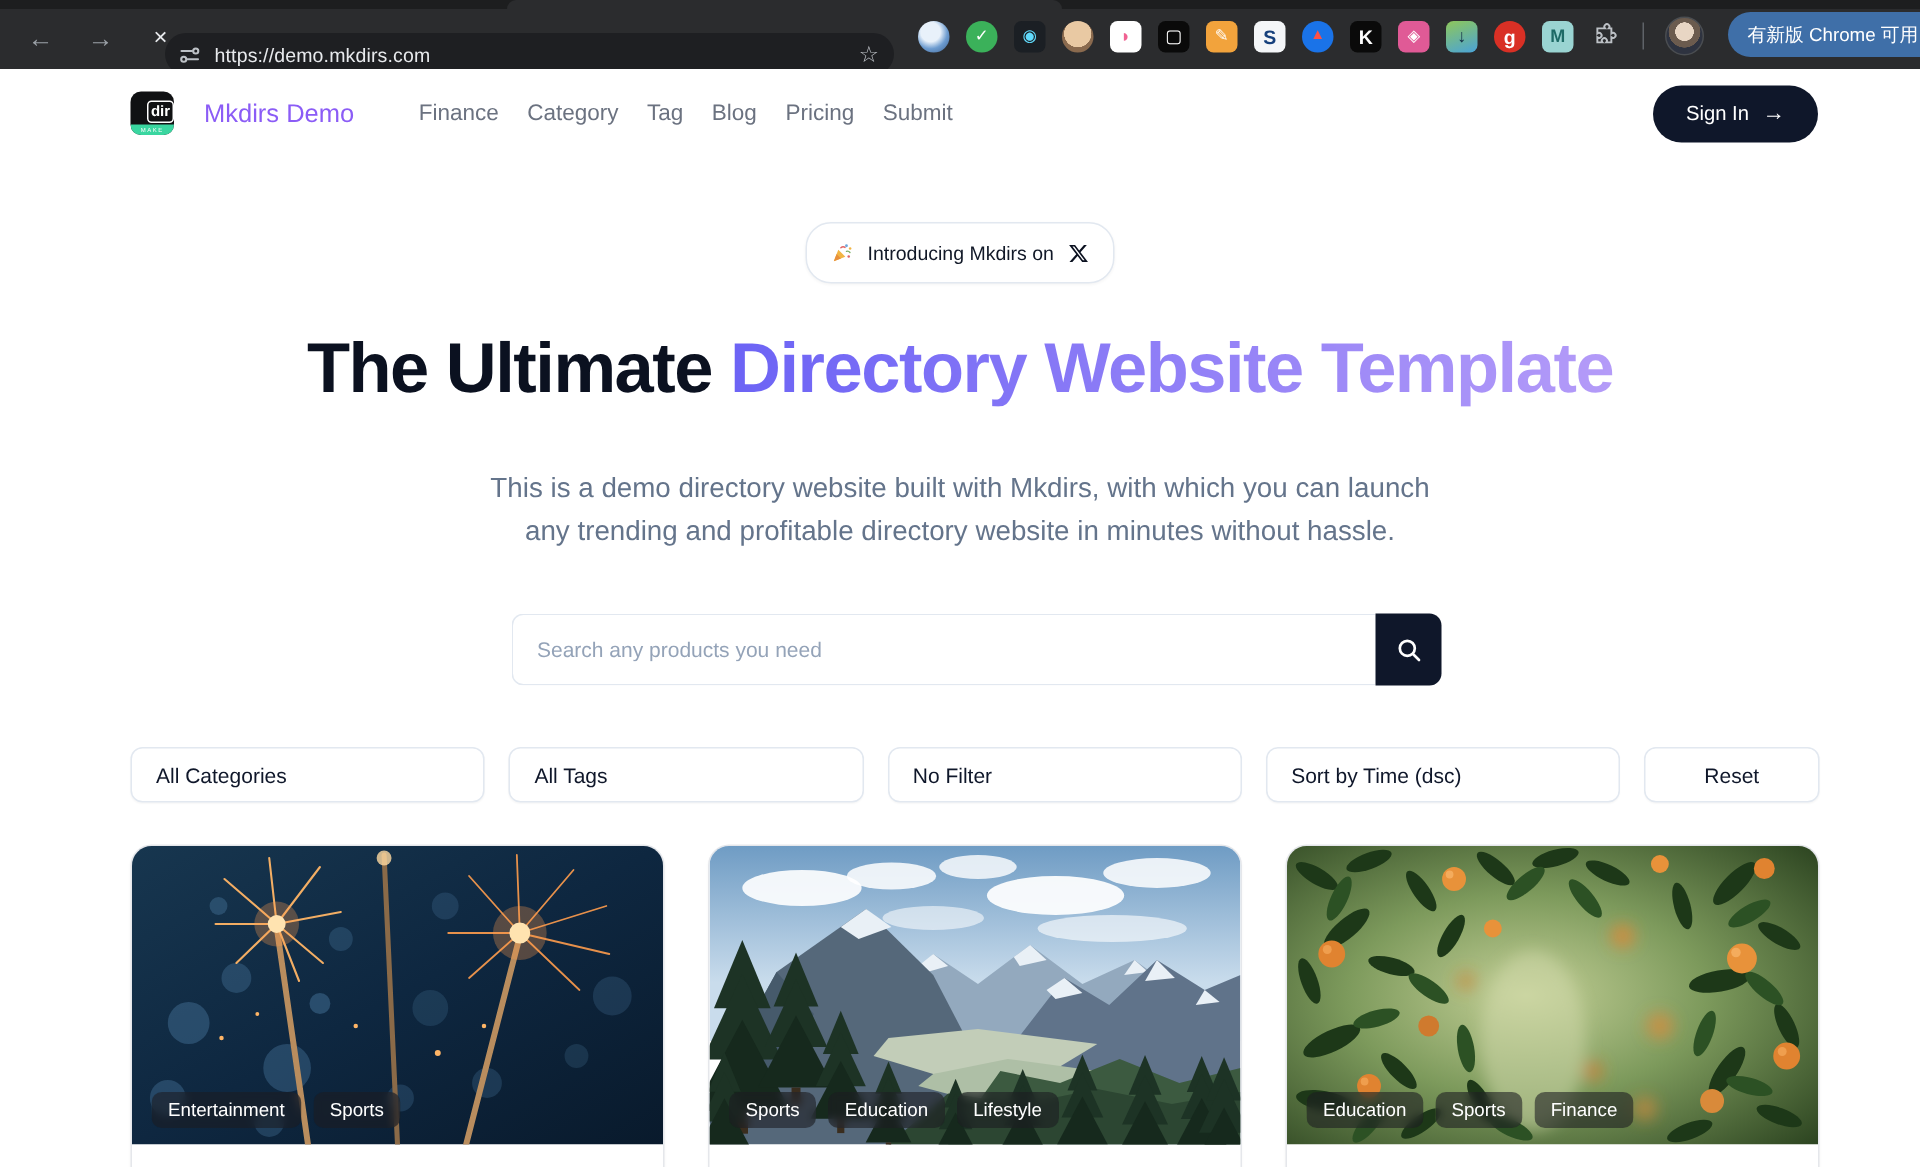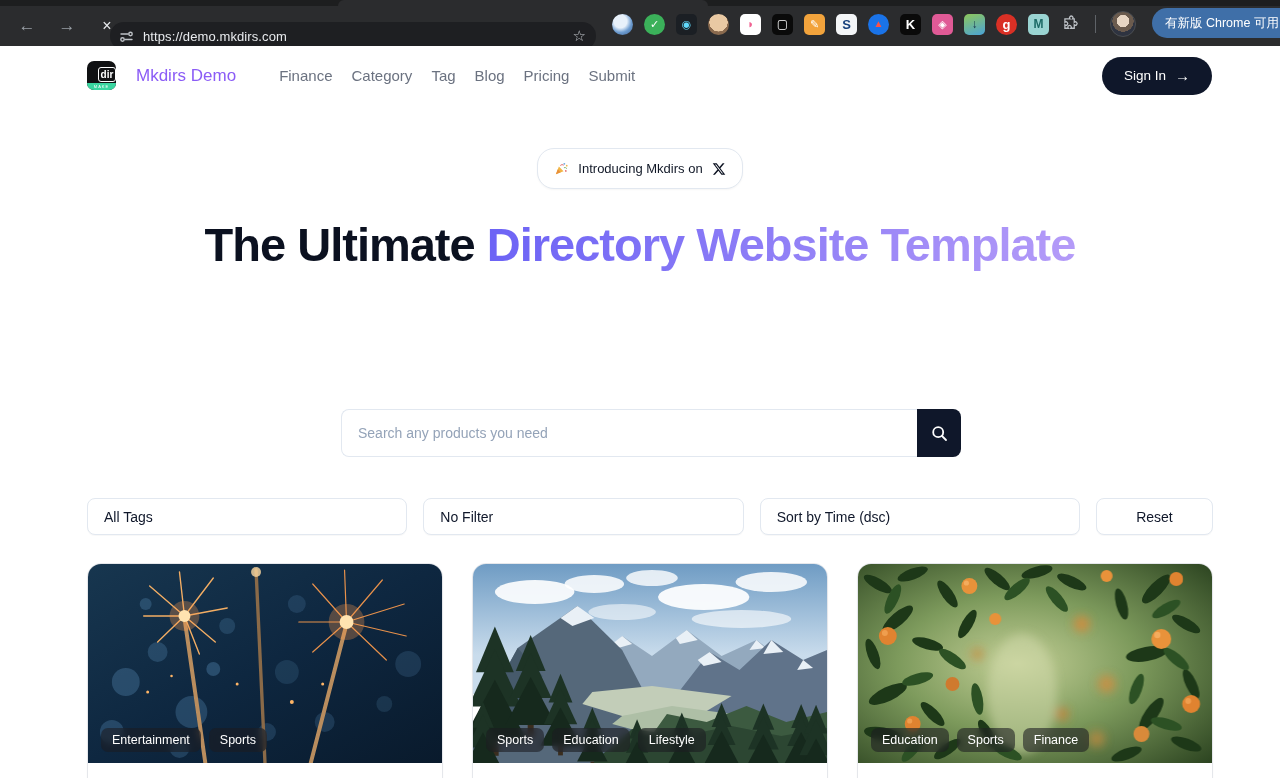--- a/index.html
+++ b/index.html
@@ -176,32 +176,35 @@
       </svg>
       <span>Introducing Mkdirs on</span>
       <svg class="xlogo" viewBox="0 0 24 24">
         <path fill="#0b1120" d="M18.244 2.25h3.308l-7.227 8.26 8.502 11.24H16.17l-5.214-6.817L4.99 21.75H1.68l7.73-8.835L1.254 2.25H8.08l4.713 6.231zm-1.161 17.52h1.833L7.084 4.126H5.117z"></path>
       </svg>
     </div>
   </div>
 
   <h1 class="hero-title"><span>The Ultimate </span><span class="grad">Directory Website Template</span></h1>
 
+  <p class="hero-desc"><span>This is a demo directory website built with Mkdirs, with which you can launch</span><br>
+    <span>any trending and profitable directory website in minutes without hassle.</span></p>
 
   <div class="search-wrap">
     <input class="search-input" type="text" placeholder="Search any products you need" style="">
     <button class="search-btn">
       <svg width="17" height="17" viewBox="0 0 17 17">
         <circle cx="7.2" cy="7.2" r="5" fill="none" stroke="#fff" stroke-width="1.8"></circle>
         <line x1="11" y1="11" x2="15" y2="15" stroke="#fff" stroke-width="1.8" stroke-linecap="round"></line>
       </svg>
     </button>
   </div>
 
   <div class="filters">
+    <div class="filter">All Categories</div>
     <div class="filter">All Tags</div>
     <div class="filter">No Filter</div>
     <div class="filter">Sort by Time (dsc)</div>
     <div class="filter reset">Reset</div>
   </div>
 
   <div class="cards">
 
     <div class="card">
       <div class="card-img">

